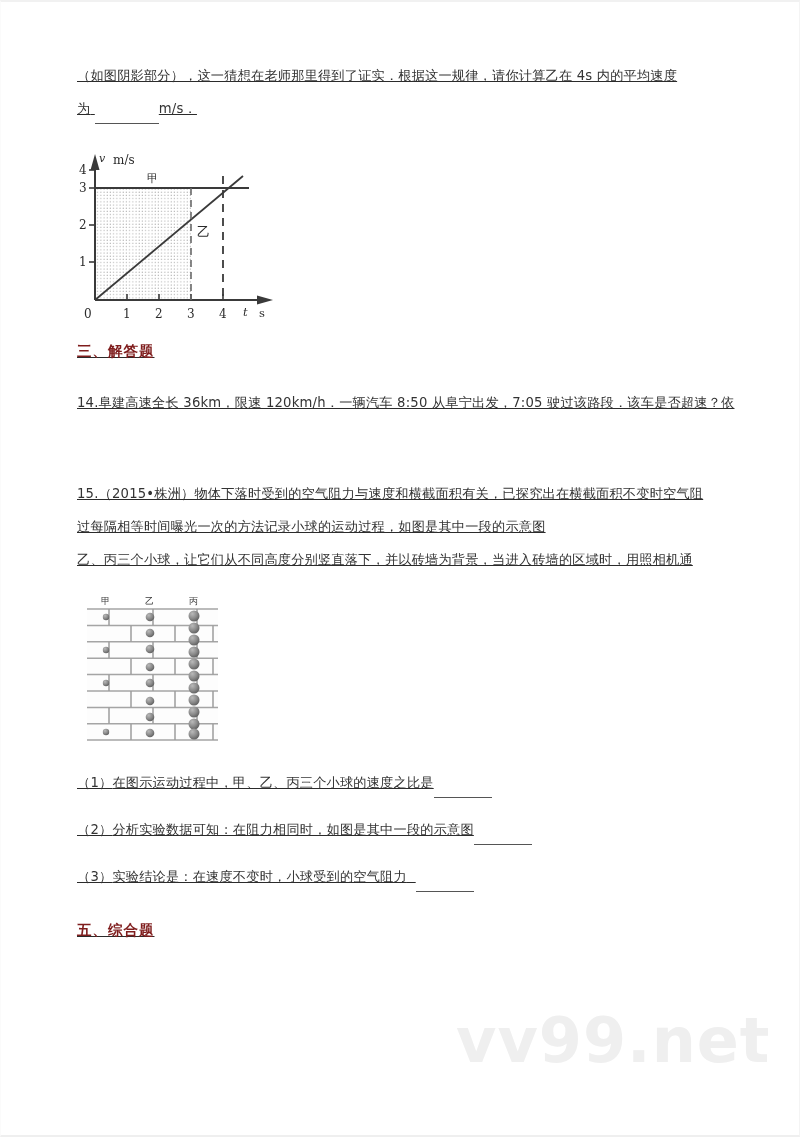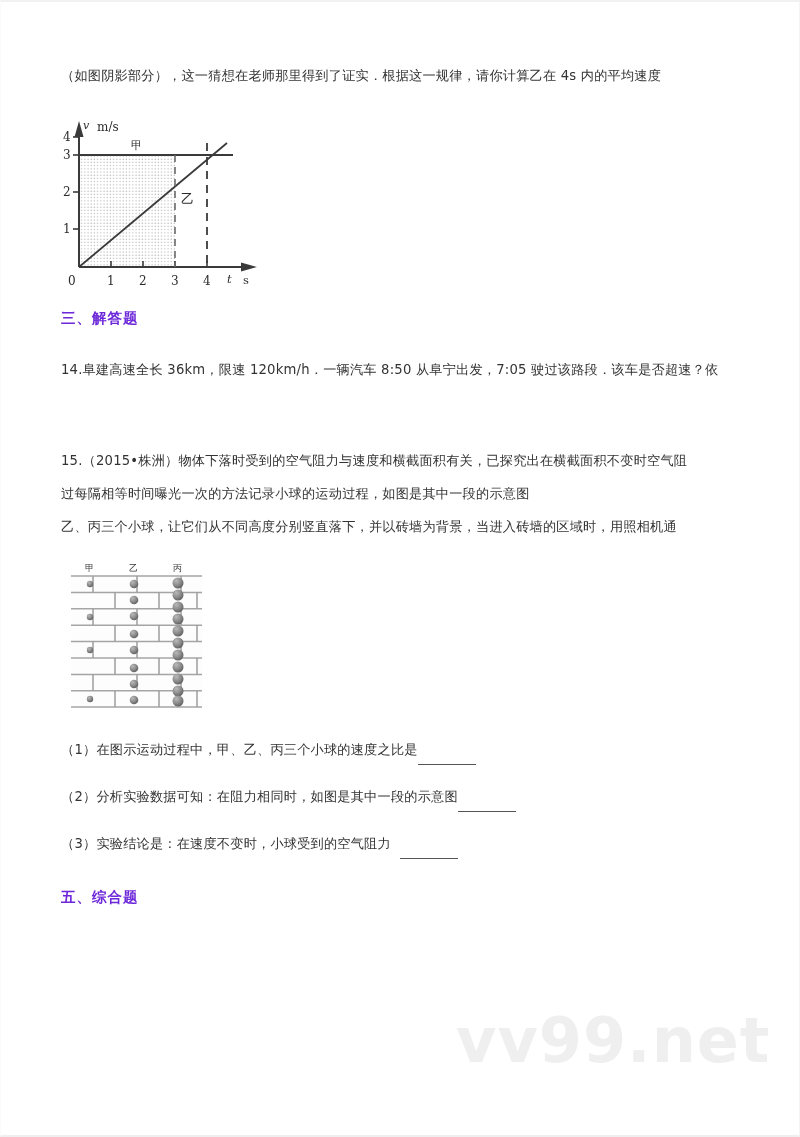--- a/index.html
+++ b/index.html
@@ -22,44 +22,45 @@
     height: 1137px;
     background: #fff;
     box-sizing: border-box;
     border-top: 2px solid #f1f1f1;
     border-bottom: 2px solid #efefef;
     border-left: 1px solid #fbfbfb;
     border-right: 1px solid #f4f4f4;
   }
   .content {
     position: absolute;
-    left: 60px;
+    left: 76px;
     top: 58px;
     width: 664px;
+    text-decoration: underline;
   }
   .para {
     font-size: 13.2px;
     line-height: 31px;
     color: #333;
     letter-spacing: 0.2px;
     text-align: justify;
     margin: 0 0 2px 0;
   }
   .blank-line {
     display: inline-block;
     border-bottom: 1px solid #555;
     height: 0.95em;
     vertical-align: bottom;
   }
   .bl-70 { width: 64px; }
   .bl-60 { width: 58px; }
   .section-head {
     font-size: 14.5px;
     font-weight: bold;
-    color: #6d28d9;
+    color: #7f1d1d;
     letter-spacing: 1px;
     margin: 0;
     line-height: 24px;
   }
   .spacer-lg { height: 34px; }
   .spacer-md { height: 24px; }
   .spacer-sm { height: 14px; }
 
   
   .graph-wrap {
@@ -95,20 +96,24 @@
 </style>
 </head>
 <body>
 
 <div class="page">
 
   <div class="content">
 
     <p class="para">（如图阴影部分），这一猜想在老师那里得到了证实．根据这一规律，请你计算乙在 4s 内的平均速度</p>
 
+    <p class="para">
+      <span>为</span>
+      <span class="blank-line bl-70"></span><span>m/s．</span>
+    </p>
 
     <div class="spacer-sm"></div>
 
     <div class="graph-wrap">
       <svg class="graph-svg" width="230" height="185" viewBox="0 0 230 185">
         <defs>
           <pattern id="dots" width="3.2" height="3.2" patternUnits="userSpaceOnUse">
             <circle cx="1" cy="1" r="0.55" fill="#9a9a9a"></circle>
           </pattern>
         </defs>

